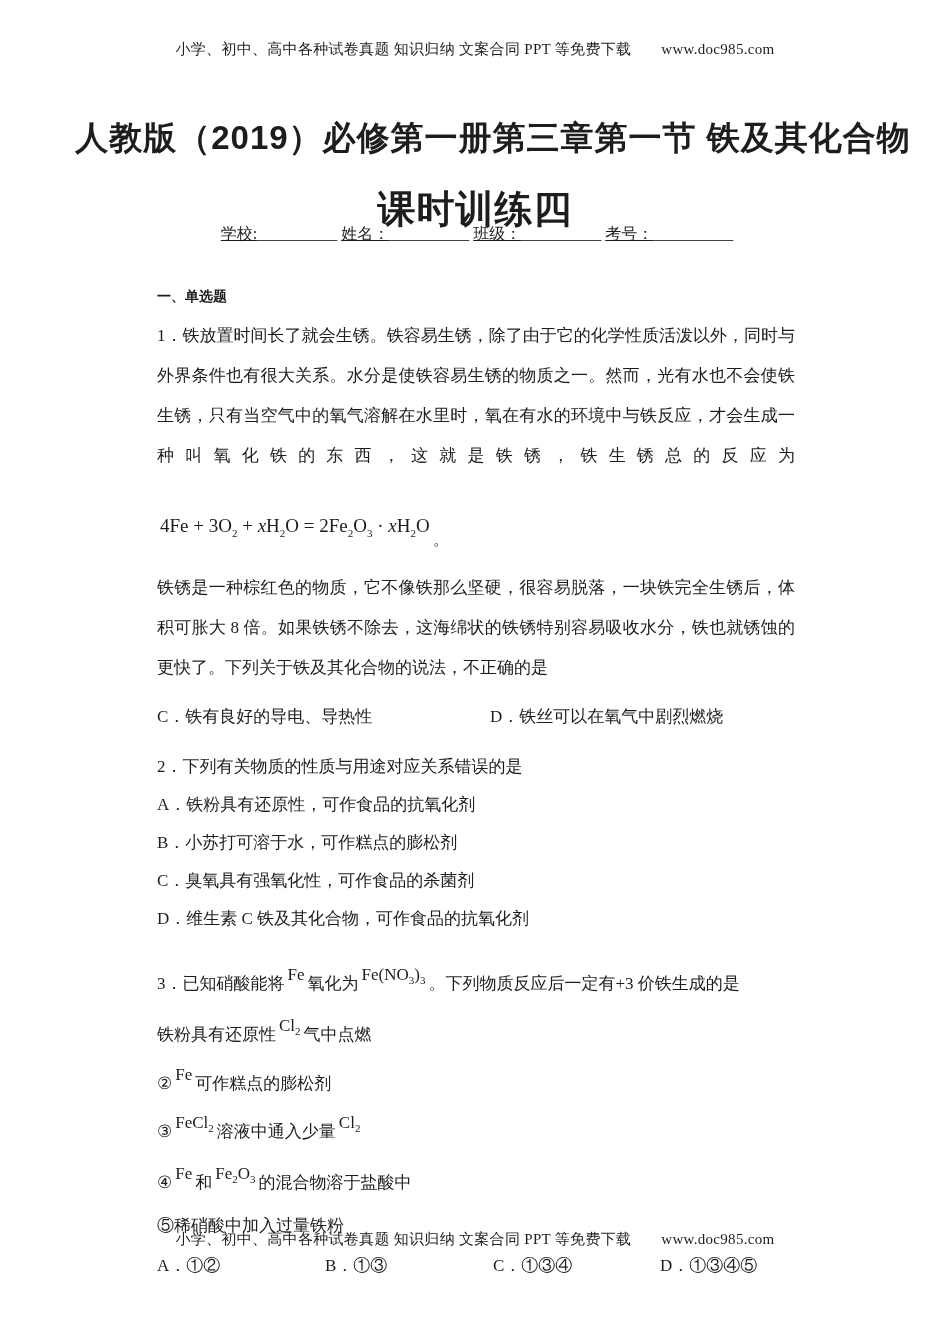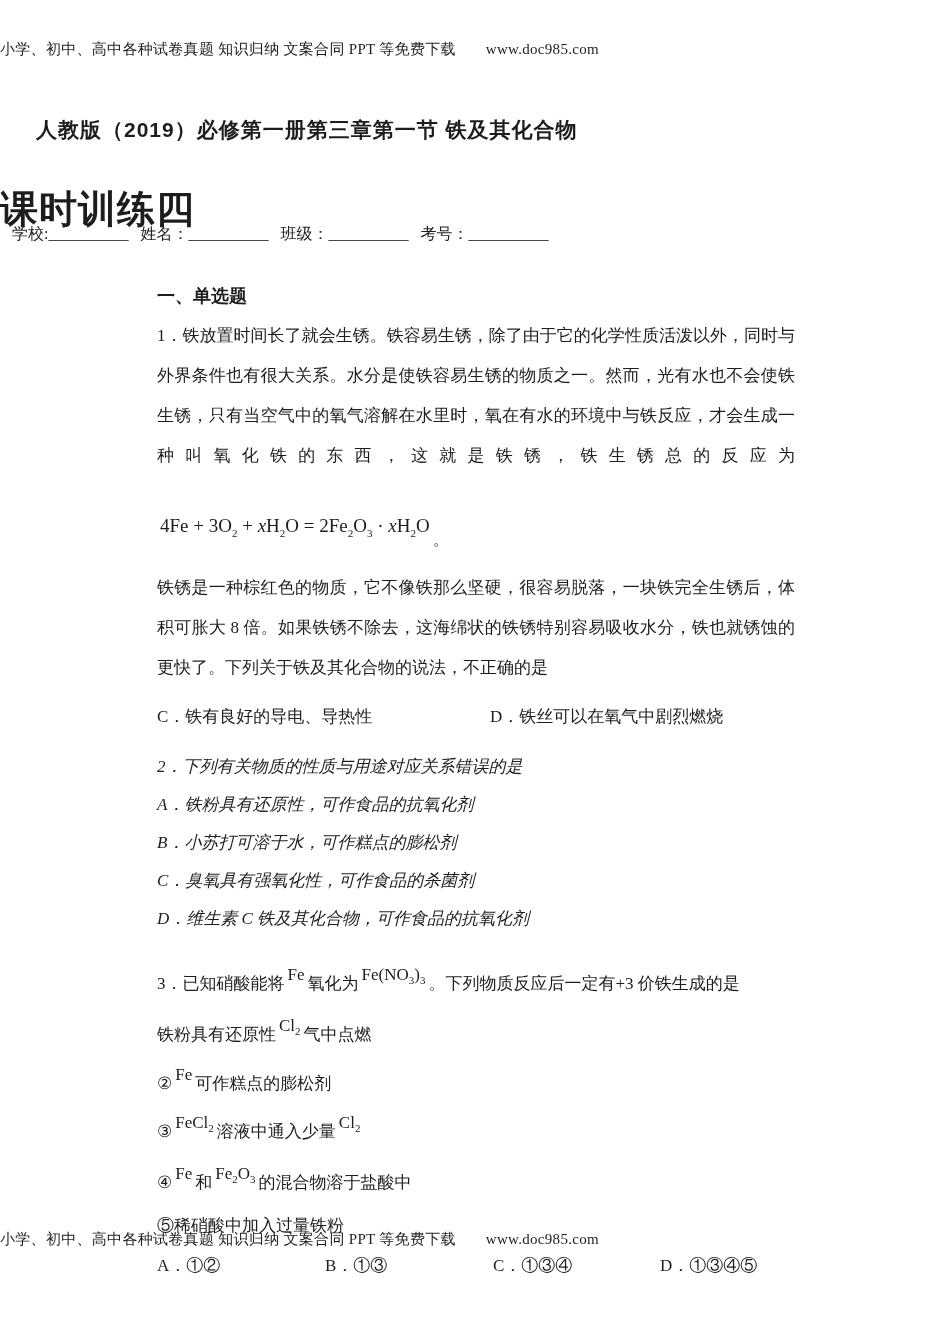--- a/index.html
+++ b/index.html
@@ -1,41 +1,41 @@
 <!DOCTYPE html>
 <html><head>
 <meta charset="utf-8">
 <style>
   html,body{margin:0;padding:0;background:#ffffff;}
   .page{
     position:relative;width:950px;height:1344px;margin:0 auto;
     background:#ffffff;overflow:hidden;color:#1d1d1d;
     font-family:"Liberation Serif",serif;
   }
-  .center-line{position:absolute;left:0;right:0;white-space:nowrap;}
+  .center-line{position:absolute;left:0;right:0;text-align:center;white-space:nowrap;}
   .doc-header{top:40px;font-size:15px;letter-spacing:.3px;}
   .doc-footer{top:1230px;font-size:15px;letter-spacing:.3px;}
   .site{margin-left:30px;font-family:"Liberation Serif",serif;}
-  .doc-title{top:116px;font-family:"Liberation Sans",sans-serif;font-weight:700;font-size:21px;letter-spacing:1px;padding-left:36px;}
+  .doc-title{top:116px;font-family:"Liberation Sans",sans-serif;font-weight:700;font-size:33px;letter-spacing:1px;padding-left:36px;}
   .doc-subtitle{top:184px;font-family:"Liberation Sans",sans-serif;font-weight:700;font-size:38px;letter-spacing:1px;}
   .student-line{top:224px;font-size:16px;}
-  .student-line .lbl{margin-left:12px;}
+  .student-line .lbl{margin-left:4px;text-decoration:underline;}
   .student-line .blank{letter-spacing:0;}
 
   .content{position:absolute;left:157px;top:284px;width:638px;}
   .section-heading{
     font-family:"Liberation Sans",sans-serif;font-weight:700;
-    font-size:18px;line-height:24px;margin:0 0 8px 0;
+    font-size:14px;line-height:24px;margin:0 0 8px 0;
   }
   p{margin:0;}
   .para{font-size:17px;line-height:40px;text-align:justify;}
   .q1-desc{margin-top:8px;}
   .opt-grid{display:grid;grid-template-columns:333px 1fr;margin-top:4px;}
   .opt{font-size:17px;line-height:50px;white-space:nowrap;}
-  .q2-block{margin-top:6px;font-style:italic;}
+  .q2-block{margin-top:6px;}
   .q2-line{font-size:17px;line-height:38px;white-space:nowrap;}
   .q3-stem{margin-top:22px;font-size:17px;line-height:48px;white-space:nowrap;}
   .item{font-size:17px;white-space:nowrap;}
   .item-1{line-height:54px;}
   .item-2{line-height:44px;}
   .item-3{line-height:52px;}
   .item-4{line-height:50px;}
   .item-5{line-height:36px;}
   .answer-grid{display:grid;grid-template-columns:168px 168px 167px 1fr;margin-top:2px;}
   .answer-grid .opt{line-height:40px;}

